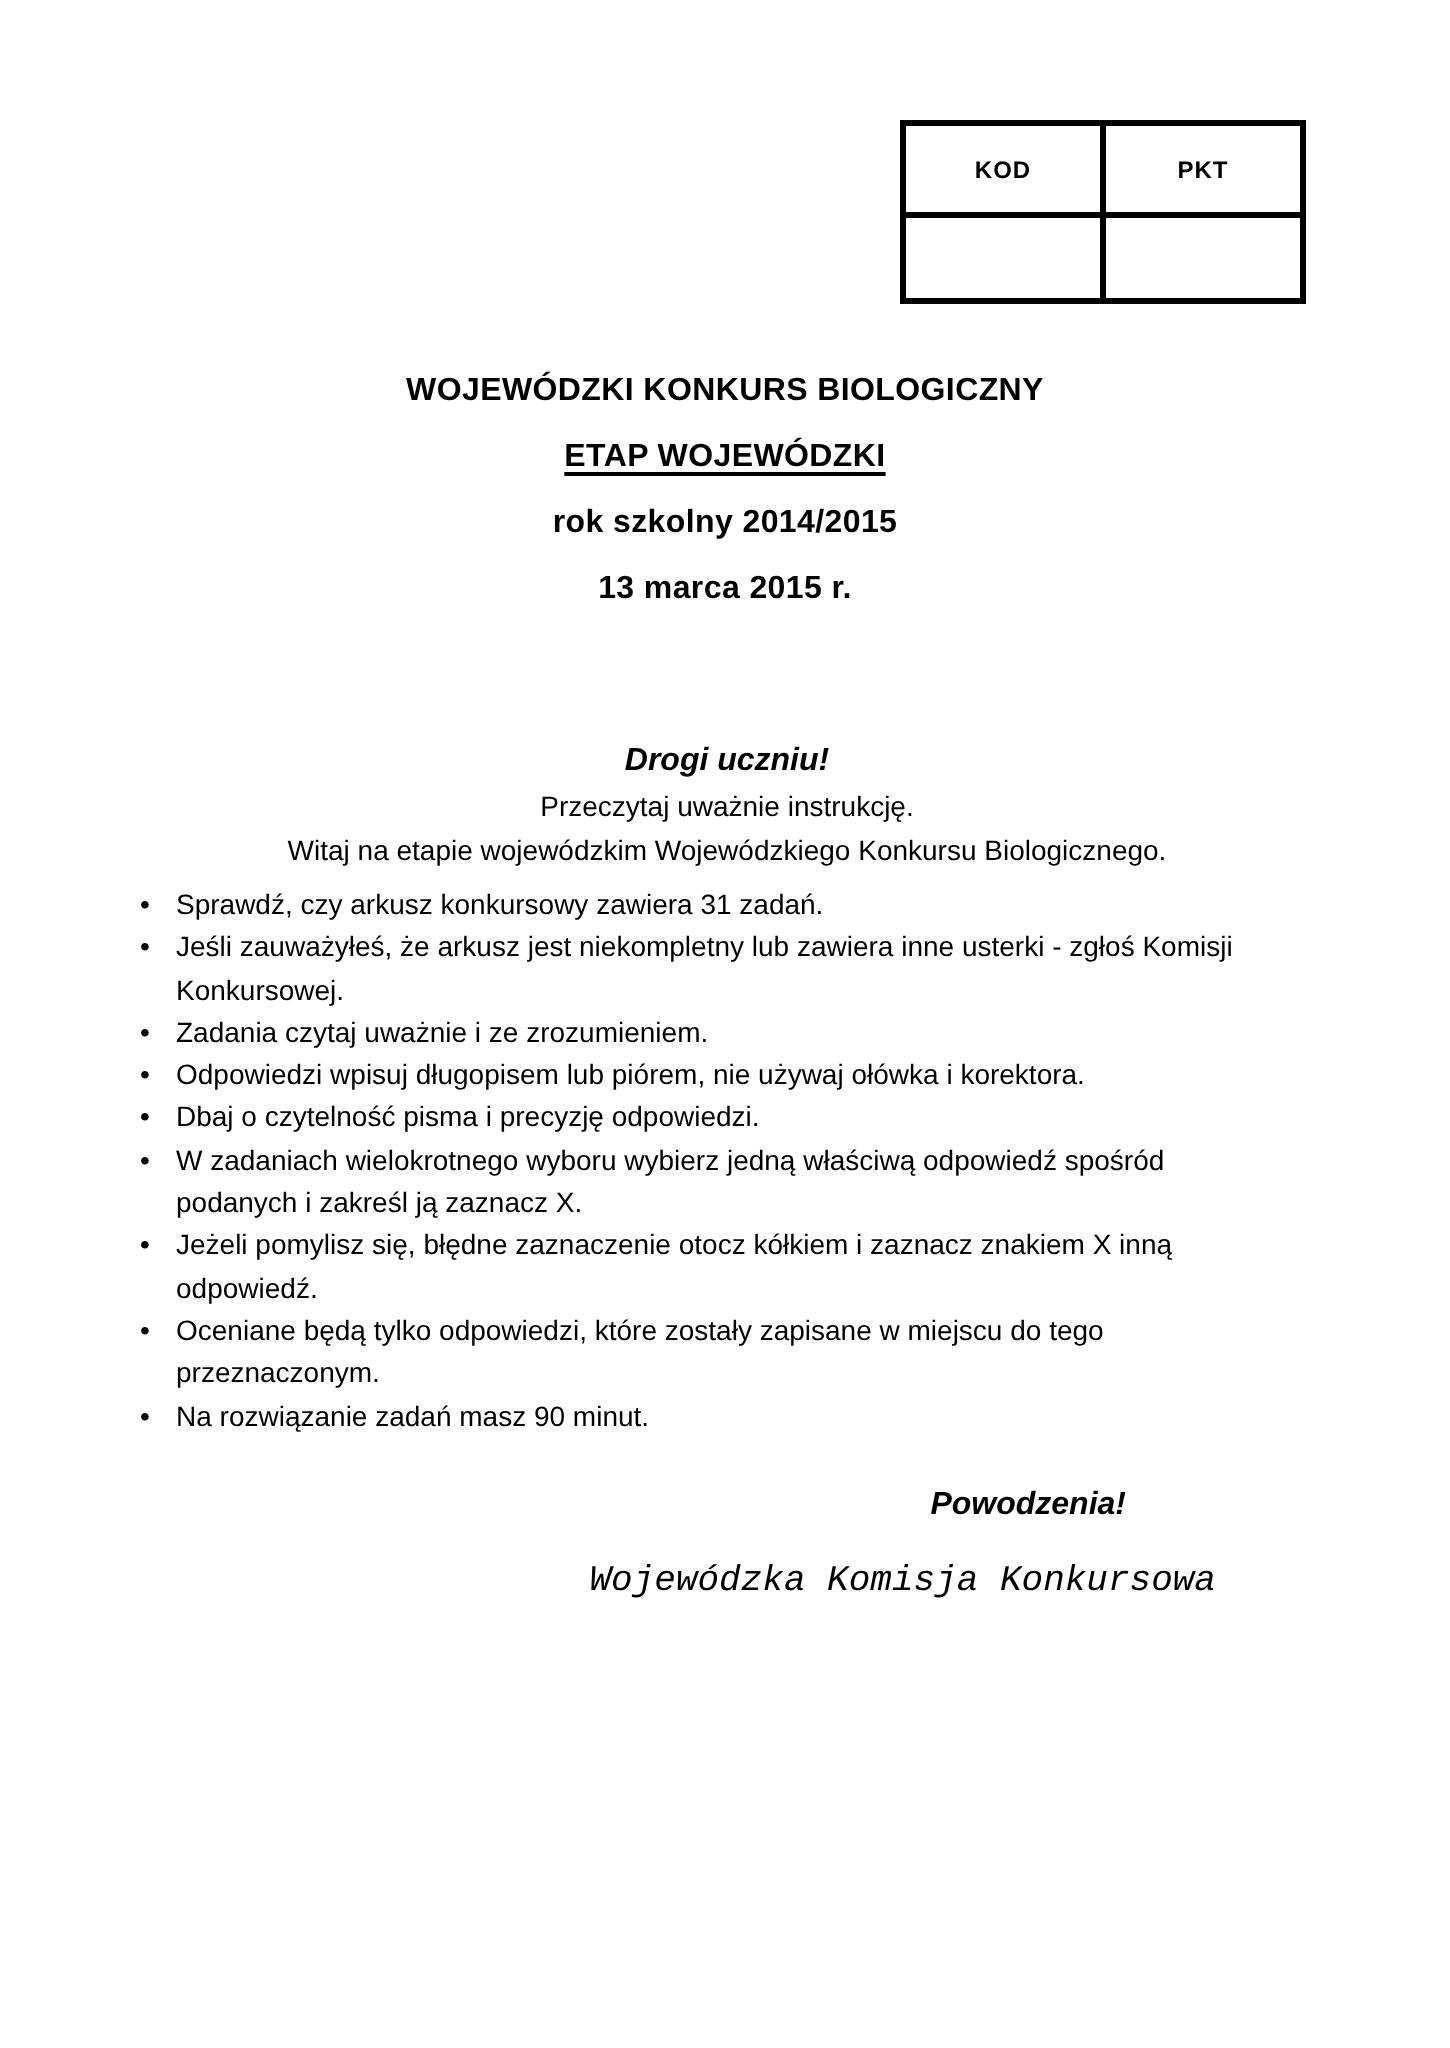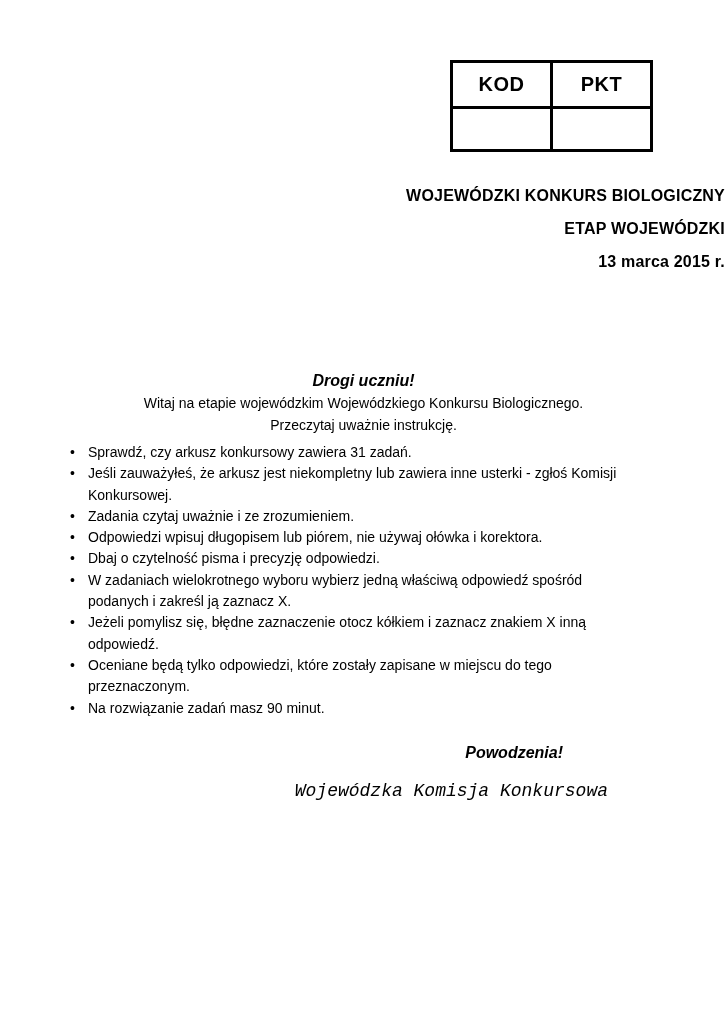--- a/index.html
+++ b/index.html
@@ -25,39 +25,40 @@
   }
   .score-table th,
   .score-table td {
     border: 3px solid #000000;
     width: 100px;
     text-align: center;
     vertical-align: middle;
   }
   .score-table th {
     height: 46px;
-    font-size: 20px;
+    font-size: 12px;
     font-weight: bold;
     letter-spacing: 0.5px;
   }
   .score-table td { height: 43px; }
 
   
   .title-block {
     position: absolute;
     top: 179px;
     left: 0;
     width: 100%;
-    text-align: right;
+    text-align: center;
     font-weight: bold;
     font-size: 16px;
     line-height: 33px;
     letter-spacing: 0.2px;
   }
   .title-block .underlined {
+    text-decoration: underline;
     text-decoration-thickness: 2px;
     text-underline-offset: 3px;
   }
 
   
   .intro {
     position: absolute;
     top: 369px;
     left: 64px;
     right: 62px;
@@ -126,27 +127,28 @@
       <tr>
         <td></td>
         <td></td>
       </tr>
     </tbody>
   </table>
 
   <header class="title-block">
     <div>WOJEWÓDZKI KONKURS BIOLOGICZNY</div>
     <div class="underlined">ETAP WOJEWÓDZKI</div>
+    <div>rok szkolny 2014/2015</div>
     <div>13 marca 2015 r.</div>
   </header>
 
   <section class="intro">
     <div class="salutation">Drogi uczniu!</div>
+    <div>Przeczytaj uważnie instrukcję.</div>
     <div>Witaj na etapie wojewódzkim Wojewódzkiego Konkursu Biologicznego.</div>
-    <div>Przeczytaj uważnie instrukcję.</div>
   </section>
 
   <ul class="instructions">
     <li>
       <span class="bullet">•</span>
       <span class="item-text">Sprawdź, czy arkusz konkursowy zawiera 31 zadań.</span>
     </li>
     <li>
       <span class="bullet">•</span>
       <span class="item-text">Jeśli zauważyłeś, że arkusz jest niekompletny lub zawiera inne usterki - zgłoś Komisji

